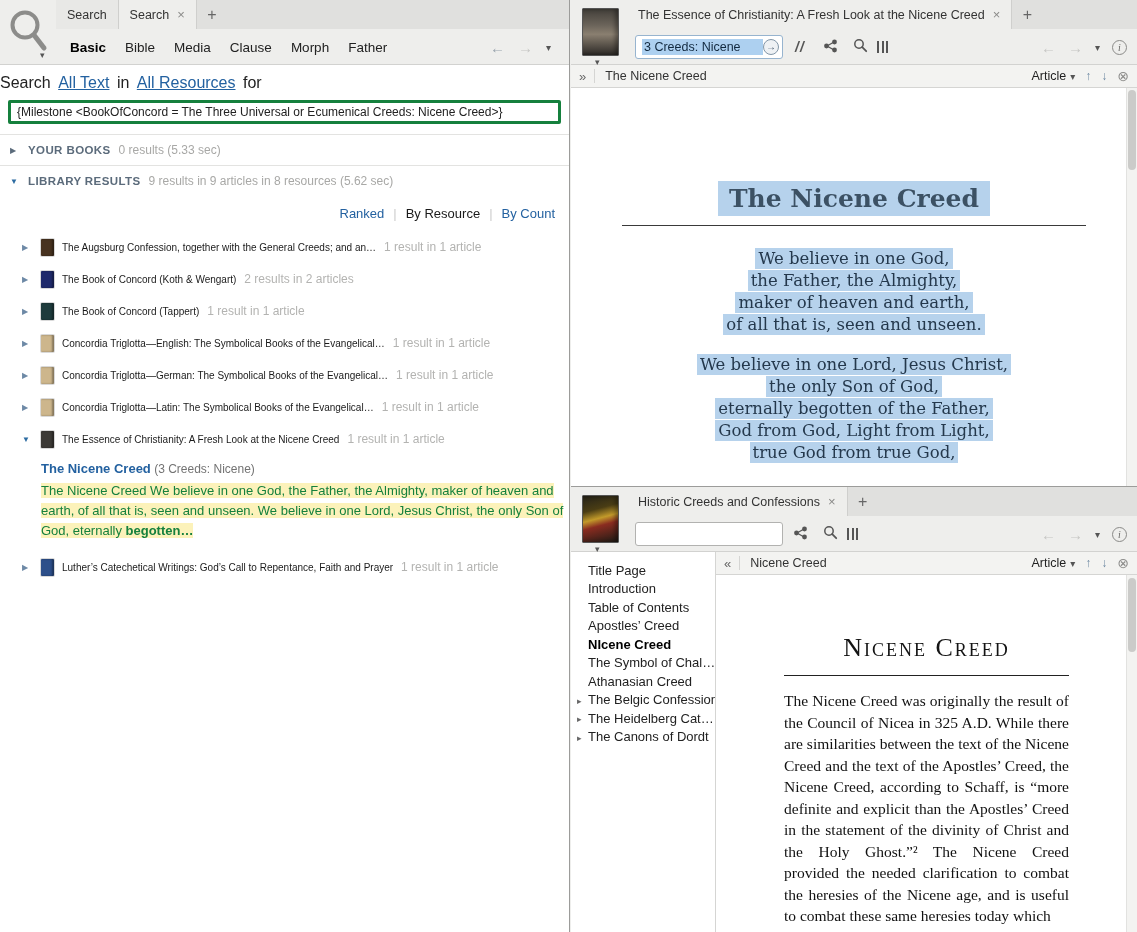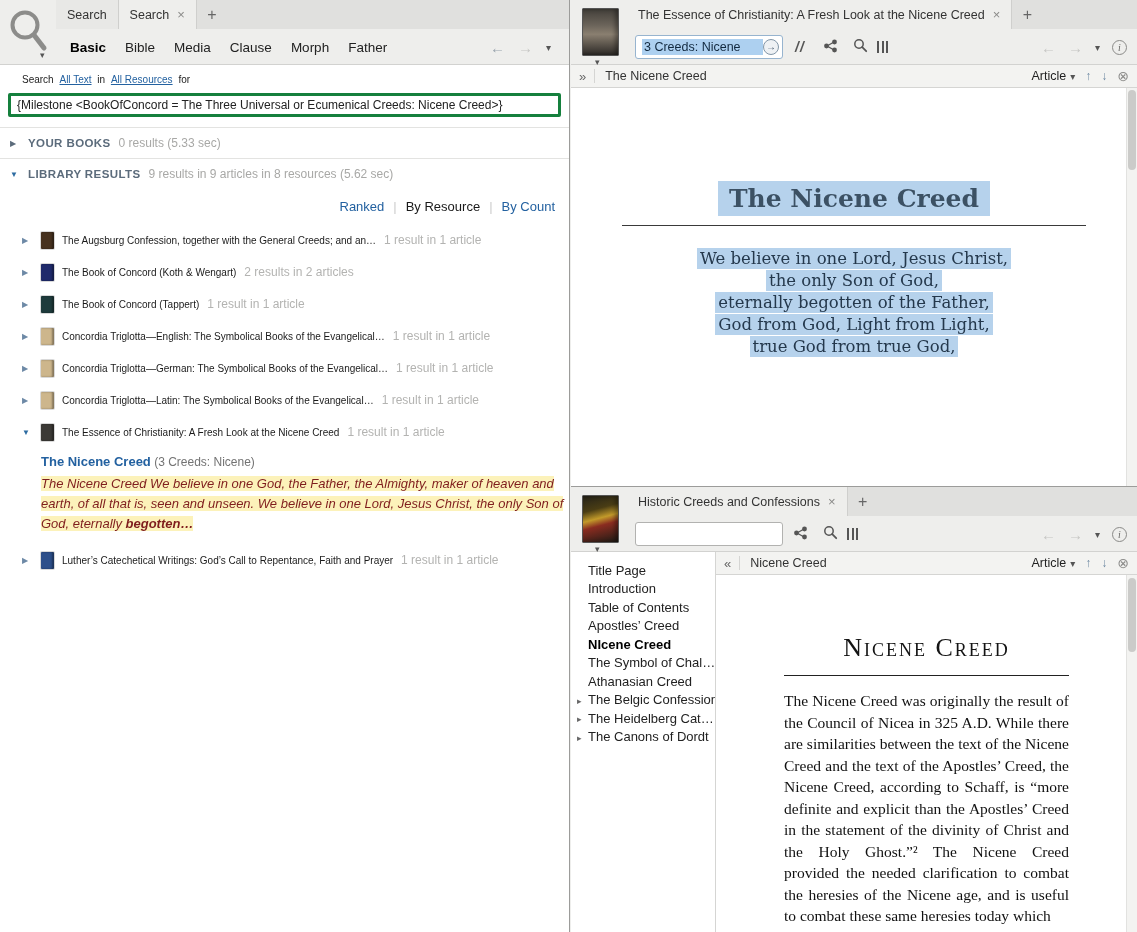--- a/index.html
+++ b/index.html
@@ -63,21 +63,21 @@
              display:flex; align-items:center; font-size:12.5px; color:#333; }
   .loc-glyph { color:#666; padding:0 8px; font-size:13px; }
   .loc-div { width:1px; height:14px; background:#d5d5d3; }
   .loc-text { padding-left:10px; white-space:nowrap; }
   .loc-right { margin-left:auto; display:flex; align-items:center; gap:10px; padding-right:8px; }
   .view-menu { display:flex; align-items:center; gap:4px; color:#222; }
   .ud-arrow { color:#6f8aa3; font-size:12px; }
   .circle-x { color:#8e8e8c; font-size:14px; }
 
   
-  .scope-line { padding:9px 22px 5px; font-size:10px; background:#fff; }
+  .scope-line { padding:9px 0 5px; font-size:16px; background:#fff; }
   .scope-link { color:#2361a0; text-decoration:underline; margin:0 3px; }
   .query-row { padding:3px 8px 10px; background:#fff; }
   .query-input { width:100%; height:24px; border:3px solid #15803d; border-radius:2px;
                  font-family:"Liberation Sans",sans-serif; font-size:12px; color:#222; padding:0 6px; background:#fff; }
   .section-head { display:flex; align-items:center; gap:8px; padding:8px 10px; border-top:1px solid #e3e3e1;
                   background:#fff; }
   .section-head .tri { font-size:8px; color:#5b6b7b; width:10px; }
   .section-head .tri.open2 { color:#2d6ca2; }
   .sec-label { font-size:11.5px; font-weight:bold; letter-spacing:.4px; color:#5b6b7b; }
   .sec-summary { font-size:12px; color:#a8a8a6; }
@@ -91,21 +91,21 @@
   .result-row .tri { font-size:8px; color:#6d89a6; width:11px; flex:none; }
   .result-row .tri.open { color:#2d6ca2; }
   .cover { width:13px; height:17px; flex:none; border-radius:1px;
            box-shadow:inset -2px 0 2px rgba(0,0,0,.35), 0 0 0 1px rgba(0,0,0,.15); }
   .rtitle { font-size:10px; color:#1a1a1a; }
   .rcount { font-size:12px; color:#b3b3b1; }
   .article-block { margin:2px 0 10px 19px; }
   .article-head { padding:4px 0 5px; font-size:13px; }
   .alink { color:#2361a0; font-weight:bold; text-decoration:none; }
   .amile { color:#737373; font-size:12px; }
-  .excerpt-wrap { width:524px; font-size:13px; line-height:1.55; color:#7f1d1d;font-style:italic; }
+  .excerpt-wrap { width:524px; font-size:13px; line-height:1.55; color:#15803d; }
   .excerpt, .excerpt-b { background:#fcf2ba; }
   .excerpt-b { font-weight:bold; }
 
   
   .doc-area { position:absolute; left:0; right:0; top:88px; bottom:0; background:#fff; overflow:hidden; }
   .scrollbar { position:absolute; right:0; top:0; bottom:0; width:11px; background:#f3f3f1; border-left:1px solid #e2e2e0; }
   .thumb { position:absolute; left:1px; right:1px; border-radius:4px; background:#cbcbc9; }
   .doc-title { text-align:center; padding-top:96px; font-family:"DejaVu Serif",serif;
                font-size:25px; font-weight:bold; color:#3c5164; }
   .doc-title .sel { background:#b6d2ec; padding:3px 11px; }
@@ -321,20 +321,26 @@
       </div>
     </div>
 
     <div class="doc-area">
       <div class="doc-title">
         <span class="sel">The Nicene Creed</span>
       </div>
       <hr class="doc-rule">
       <div class="poem">
           <div class="stanza">
+            <div class="pline"><span class="sel">We believe in one God,</span></div>
+            <div class="pline"><span class="sel">the Father, the Almighty,</span></div>
+            <div class="pline"><span class="sel">maker of heaven and earth,</span></div>
+            <div class="pline"><span class="sel">of all that is, seen and unseen.</span></div>
+          </div>
+          <div class="stanza">
             <div class="pline"><span class="sel">We believe in one Lord, Jesus Christ,</span></div>
             <div class="pline"><span class="sel">the only Son of God,</span></div>
             <div class="pline"><span class="sel">eternally begotten of the Father,</span></div>
             <div class="pline"><span class="sel">God from God, Light from Light,</span></div>
             <div class="pline"><span class="sel">true God from true God,</span></div>
           </div>
         </div>
       <div class="scrollbar">
         <div class="thumb" style="top:2px; height:80px;"></div>
       </div>

